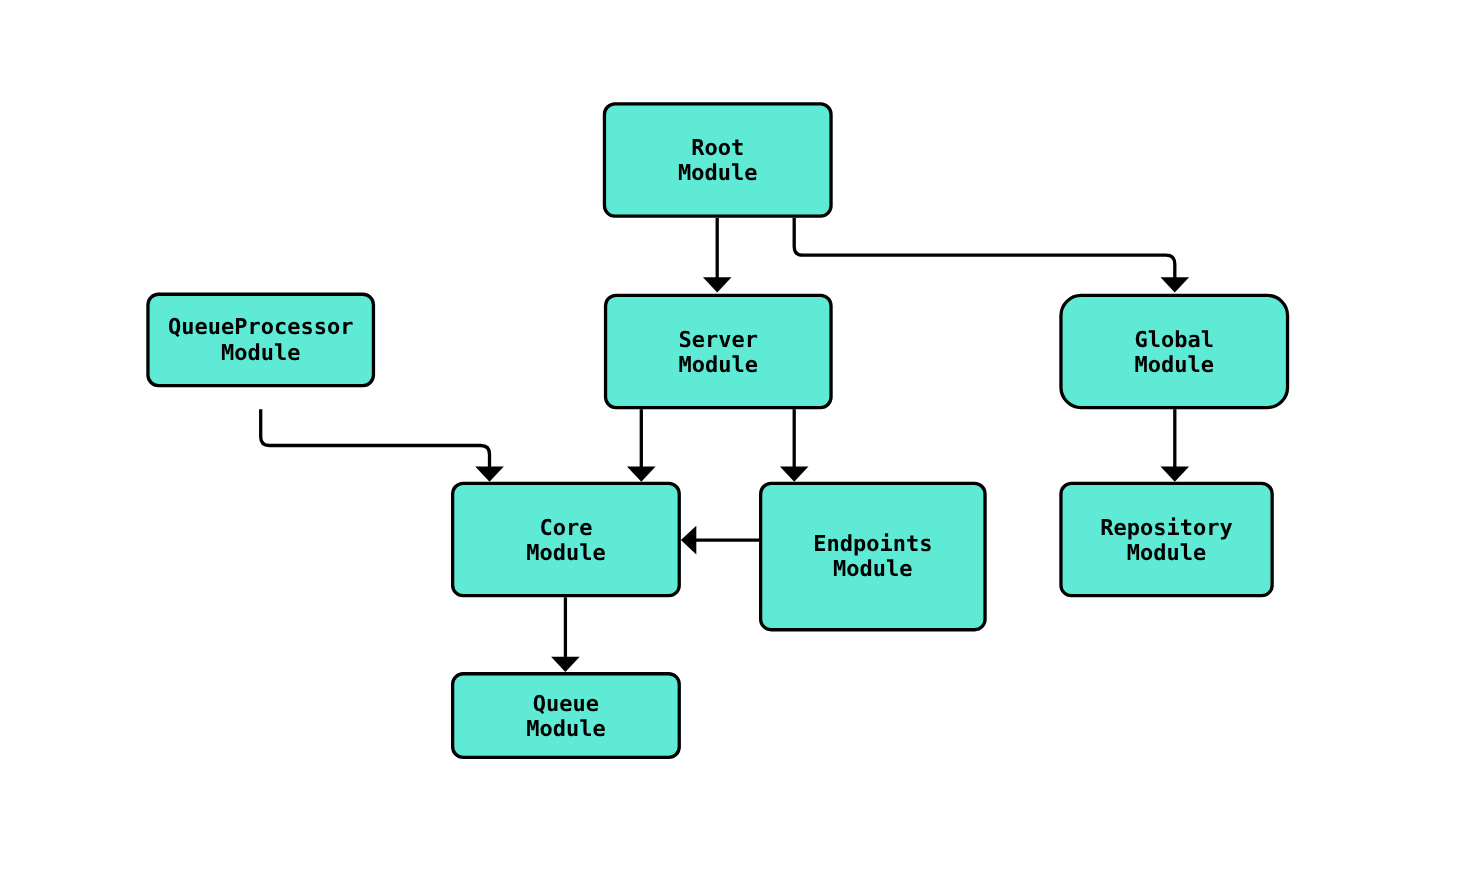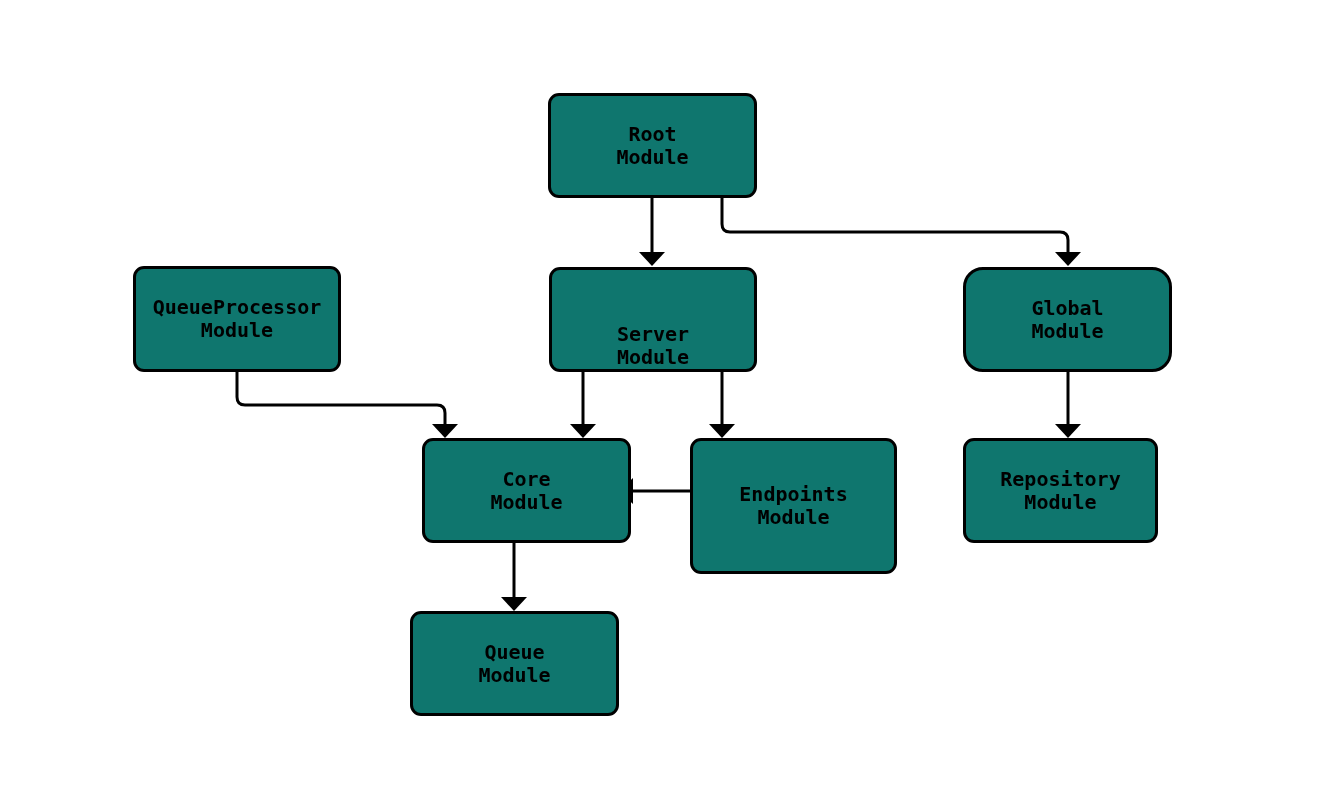--- a/index.html
+++ b/index.html
@@ -17,21 +17,21 @@
   }
   .edges-layer {
     position: absolute;
     left: 0;
     top: 0;
     z-index: 0;
   }
   .node {
     position: absolute;
     box-sizing: border-box;
-    background: #0f766e;
+    background: #5eead4;
     border: 3px solid #000000;
     border-radius: 11px;
     display: flex;
     align-items: center;
     justify-content: center;
     z-index: 1;
   }
   .node .label {
     font-weight: bold;
     font-size: 20px;
@@ -96,48 +96,48 @@
       <path class="edge-path" d="M514 543 L514 598"></path>
       <polygon class="arrow-head" points="514,611 501,597 527,597"></polygon>
     </g>
   </svg>
 
   <div class="node" style="left:548px; top:93px;  width:209px; height:105px;">
     <span class="label">Root
 Module</span>
   </div>
 
-  <div class="node" style="left:133px; top:266px; width:208px; height:106px;">
+  <div class="node" style="left:133px; top:266px; width:208px; height:86px;">
     <span class="label">QueueProcessor
 Module</span>
   </div>
 
-  <div class="node" style="left:549px; top:267px; width:208px; height:105px;align-items:flex-end;">
+  <div class="node" style="left:549px; top:267px; width:208px; height:105px;">
     <span class="label">Server
 Module</span>
   </div>
 
   <div class="node" style="left:963px; top:267px; width:209px; height:105px;border-radius:20px;">
     <span class="label">Global
 Module</span>
   </div>
 
-  <div class="node" style="left:410px; top:438px; width:209px; height:105px;margin-left:12px;">
+  <div class="node" style="left:410px; top:438px; width:209px; height:105px;">
     <span class="label">Core
 Module</span>
   </div>
 
   <div class="node" style="left:690px; top:438px; width:207px; height:136px;">
     <span class="label">Endpoints
 Module</span>
   </div>
 
   <div class="node" style="left:963px; top:438px; width:195px; height:105px;">
     <span class="label">Repository
 Module</span>
   </div>
 
-  <div class="node" style="left:410px; top:611px; width:209px; height:105px;">
+  <div class="node" style="left:410px; top:611px; width:209px; height:79px;">
     <span class="label">Queue
 Module</span>
   </div>
 
 </div>
 
 </body></html>

